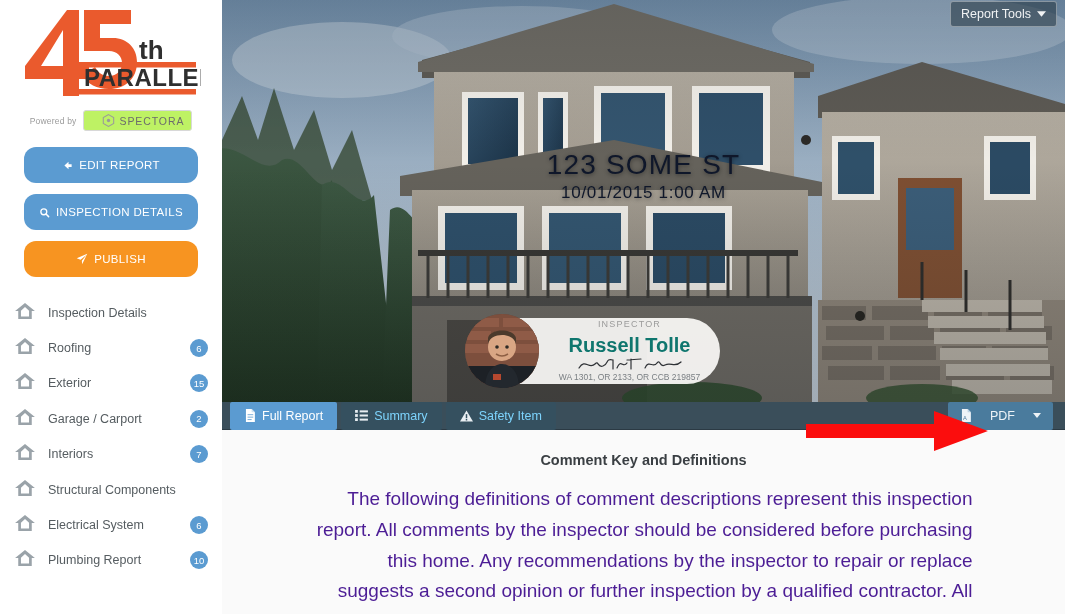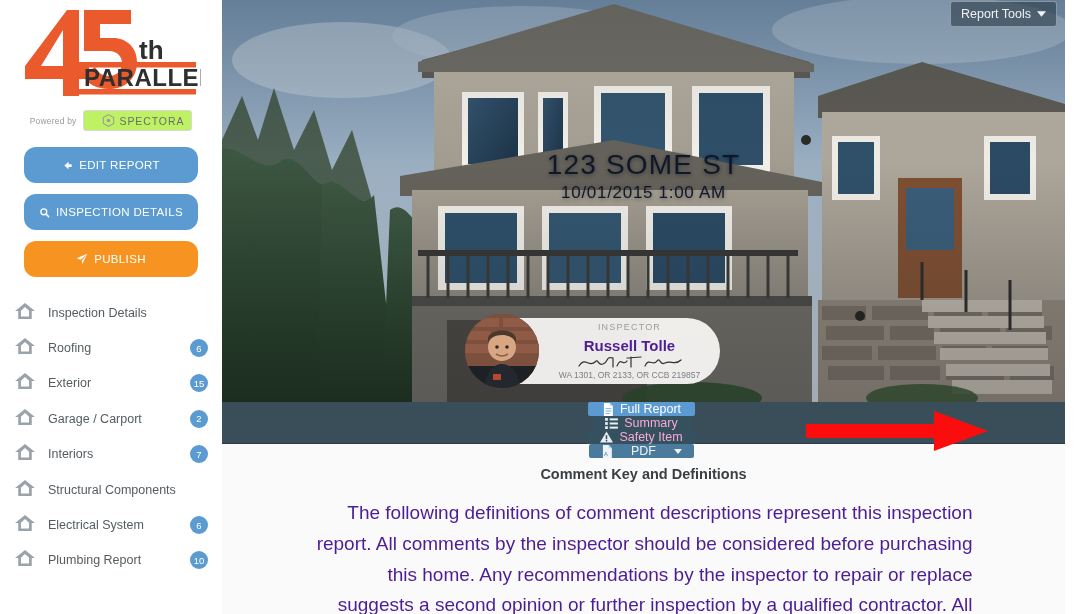--- a/index.html
+++ b/index.html
@@ -126,34 +126,33 @@
   }
   .card-inspector .avatar {
     position:absolute; left:-10px; top:-4px;
     width:74px; height:74px; border-radius:50%;
     overflow:hidden; background:#5b4b44;
   }
   .card-inspector .ins-txt {
     margin-left:72px; text-align:center; width:165px; line-height:1;
   }
   .ins-role { font-size:9px; color:#9b9b9b; letter-spacing:1.2px; }
-  .ins-name { font-size:15px; color:#4c1d95; font-weight:bold; margin-top:6px; }
+  .ins-name { font-size:20px; color:#0f766e; font-weight:bold; margin-top:6px; }
   .ins-sig { height:16px; margin-top:1px; }
   .ins-lic { font-size:8.5px; color:#7a7f83; margin-top:1px; }
 
   
   .tabbar {
-    position:relative; width:843px; height:42px; background:#3a4e5a;
+    position:relative; width:843px; height:28px; background:#3a4e5a;
     display:flex; align-items:center; padding:0 8px;
     border-bottom:1px solid #2b3a44;
-    flex-direction:column;
   }
   .tab {
     height:28px; display:flex; align-items:center; gap:6px;
-    padding:0 14px; color:#f9a8d4; font-size:12.5px;
+    padding:0 14px; color:#7dd3fc; font-size:12.5px;
     background:#35505f; cursor:pointer; border:none;
     font-family:inherit; margin-right:4px; border-radius:2px;
   }
   .tab.active { background:#5b9bd1; color:#fff; }
   .tabbar .spacer { flex:1 1 auto; }
   .pdf-btn {
     height:28px; display:flex; align-items:center; gap:18px;
     padding:0 12px; color:#eef3f7; font-size:12.5px;
     background:#4a7b9d; border:none; cursor:pointer;
     font-family:inherit; border-radius:2px; margin-right:4px;

